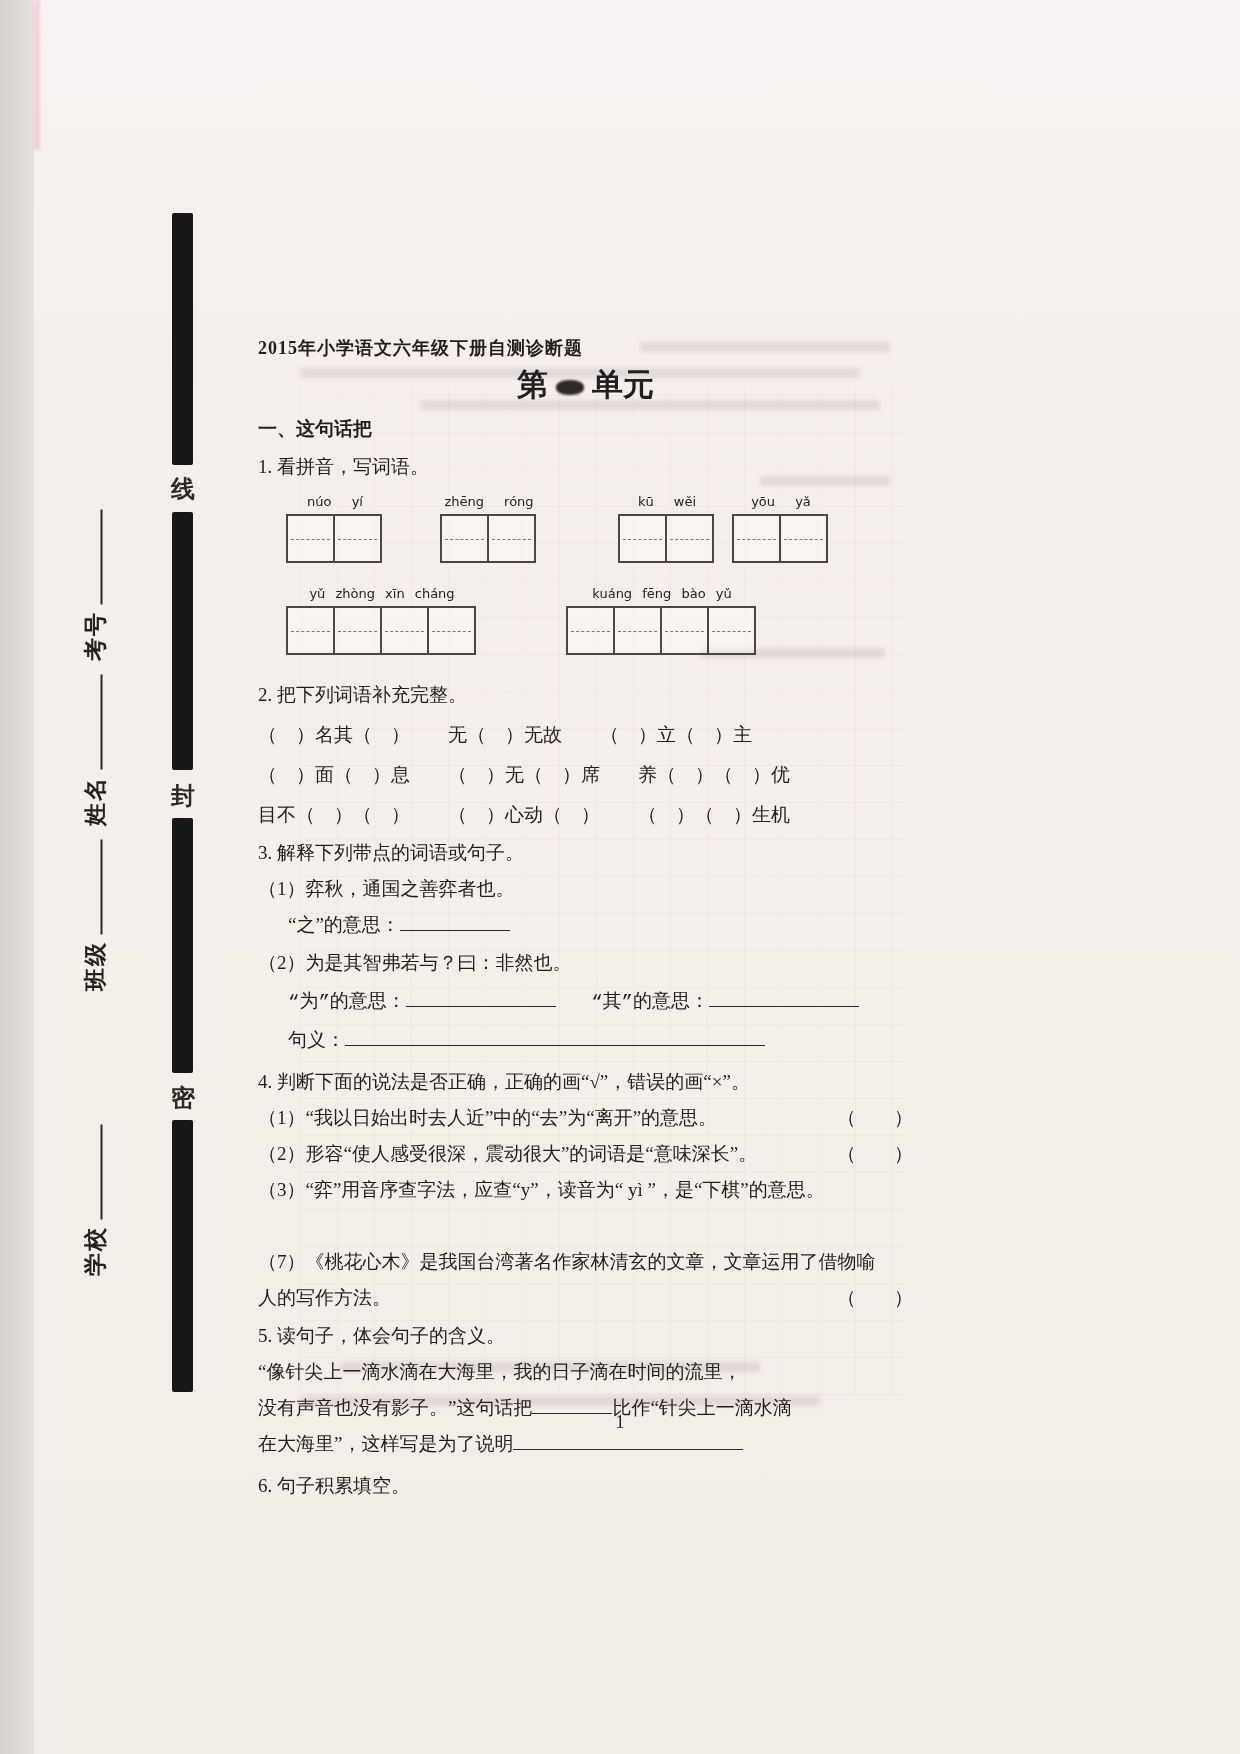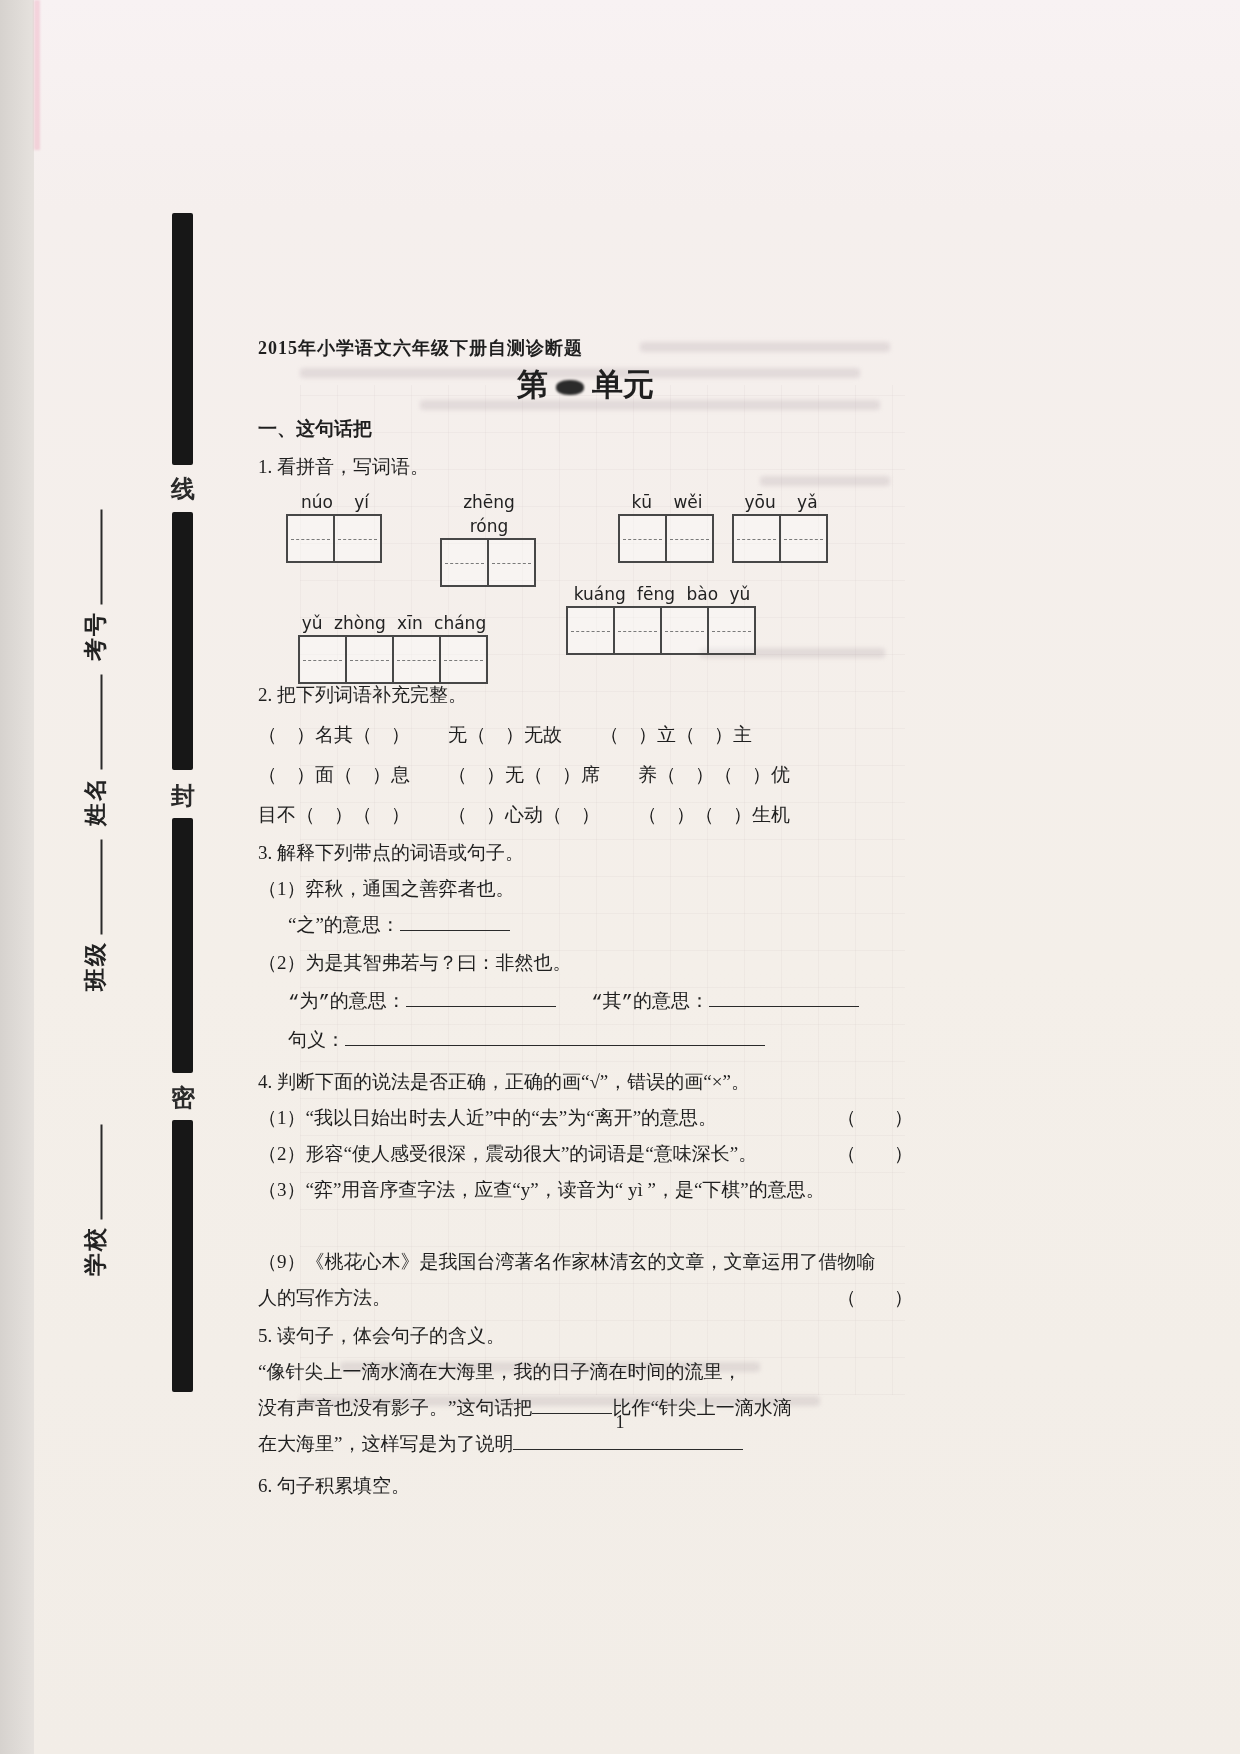--- a/index.html
+++ b/index.html
@@ -29,21 +29,21 @@
   .qlabel{margin-top:8px;}
   .line{margin-top:6px;}
   .indent{padding-left:30px;}
 
   .blank{display:inline-block;border-bottom:1.5px solid #2a2a2a;height:1.05em;vertical-align:baseline;}
   .w80{width:80px}.w110{width:110px}.w150{width:150px}.w230{width:230px}.w420{width:420px}
 
   
   .pinrow{position:relative;height:84px;margin-top:8px;}
   .pgroup{position:absolute;top:0;}
-  .pinyin{text-align:center;font-size:17px;line-height:24px;font-family:"DejaVu Sans","Liberation Sans",sans-serif;color:#222;}
+  .pinyin{text-align:center;font-size:13px;line-height:24px;font-family:"DejaVu Sans","Liberation Sans",sans-serif;color:#222;}
   .ws-wide{word-spacing:16px;}
   .ws-narrow{word-spacing:6px;}
   .boxes{display:flex;}
   .wbox{width:49px;height:49px;border:2px solid #474747;margin-left:-2px;position:relative;background:rgba(255,255,255,0.35);box-sizing:border-box;}
   .wbox:first-child{margin-left:0;}
   .wbox::after{content:"";position:absolute;left:3px;right:3px;top:50%;border-top:1.5px dashed #7a7a7a;}
 
   
   .jline{display:flex;justify-content:space-between;margin-top:6px;}
   .jgap{height:30px;margin-top:6px;}
@@ -131,21 +131,21 @@
       <div class="pgroup" style="left:474px;width:98px;">
         <div class="pinyin ws-wide">yōu yǎ</div>
         <div class="boxes">
           <div class="wbox"></div>
             <div class="wbox"></div>
         </div>
       </div>
     </div>
 
     <div class="pinrow">
-      <div class="pgroup" style="left:40px;width:192px;margin-top:29px;">
+      <div class="pgroup" style="left:28px;width:192px;">
         <div class="pinyin ws-narrow">yǔ zhòng xīn cháng</div>
         <div class="boxes">
           <div class="wbox"></div>
             <div class="wbox"></div>
             <div class="wbox"></div>
             <div class="wbox"></div>
         </div>
       </div>
       <div class="pgroup" style="left:308px;width:192px;">
         <div class="pinyin ws-narrow">kuáng fēng bào yǔ</div>
@@ -185,21 +185,21 @@
     <div class="jline">
       <span>（2）形容“使人感受很深，震动很大”的词语是“意味深长”。</span>
       <span>（　　）</span>
     </div>
     <div class="jline">
       <span>（3）“弈”用音序查字法，应查“y”，读音为“ yì ”，是“下棋”的意思。</span>
       <span></span>
     </div>
     <div class="jgap"></div>
     <div class="jline">
-      <span>（9）《桃花心木》是我国台湾著名作家林清玄的文章，文章运用了借物喻</span>
+      <span>（7）《桃花心木》是我国台湾著名作家林清玄的文章，文章运用了借物喻</span>
       <span></span>
     </div>
     <div class="jline">
       <span>人的写作方法。</span>
       <span>（　　）</span>
     </div>
 
     <div class="qlabel">5. 读句子，体会句子的含义。</div>
     <div class="line">“像针尖上一滴水滴在大海里，我的日子滴在时间的流里，</div>
     <div class="line">

